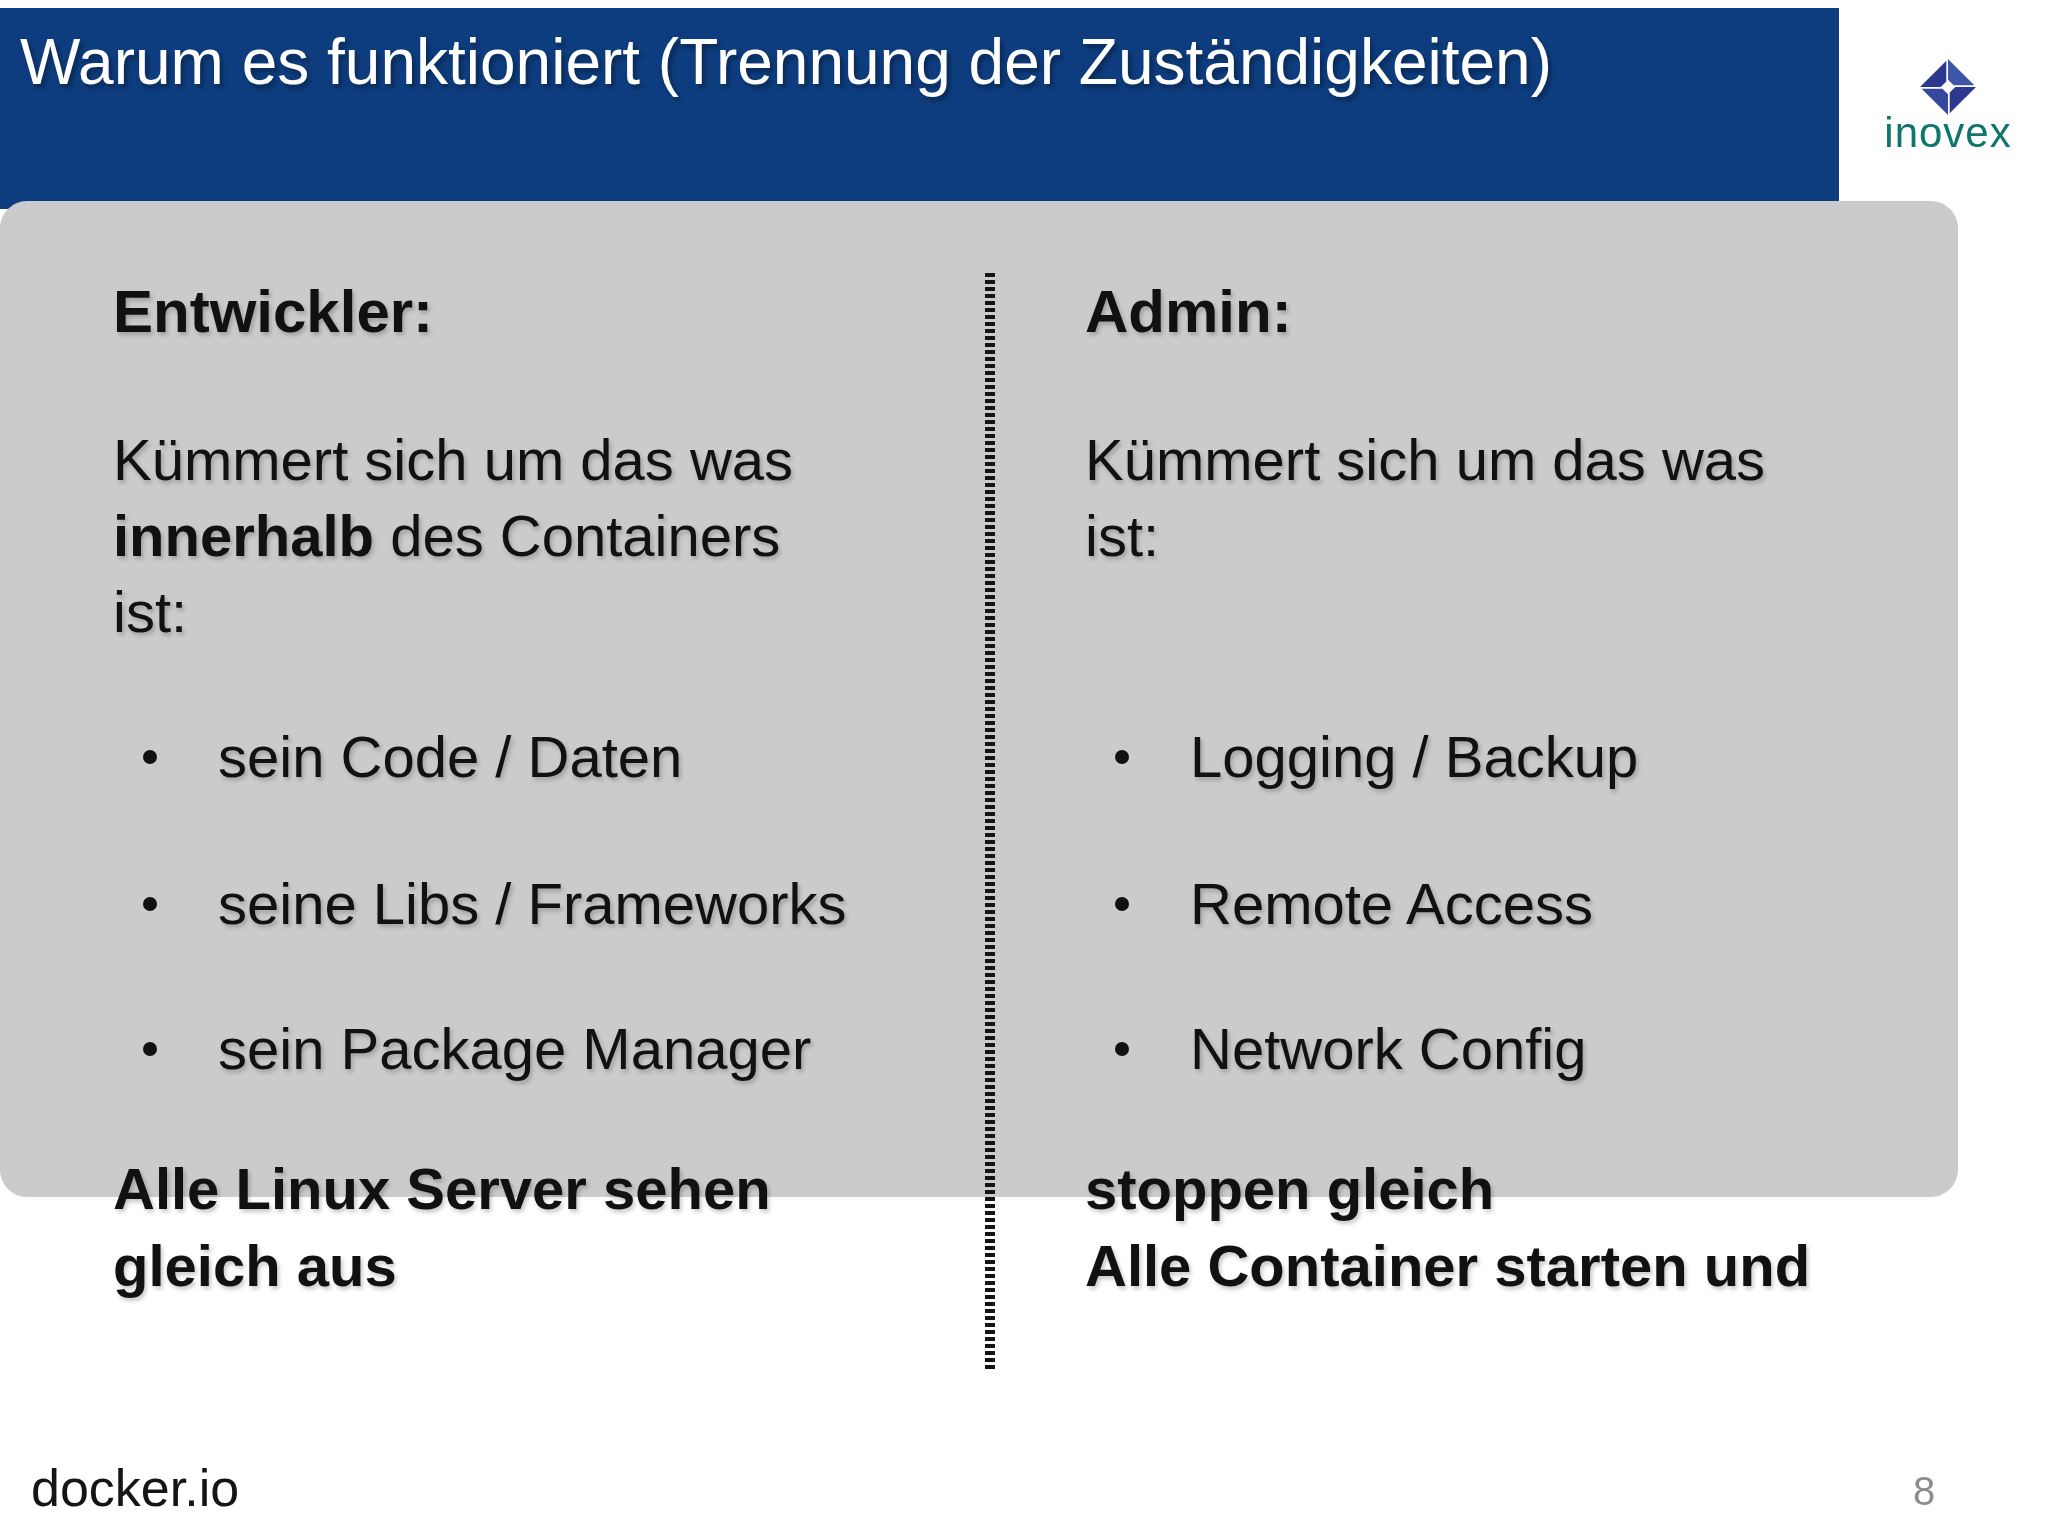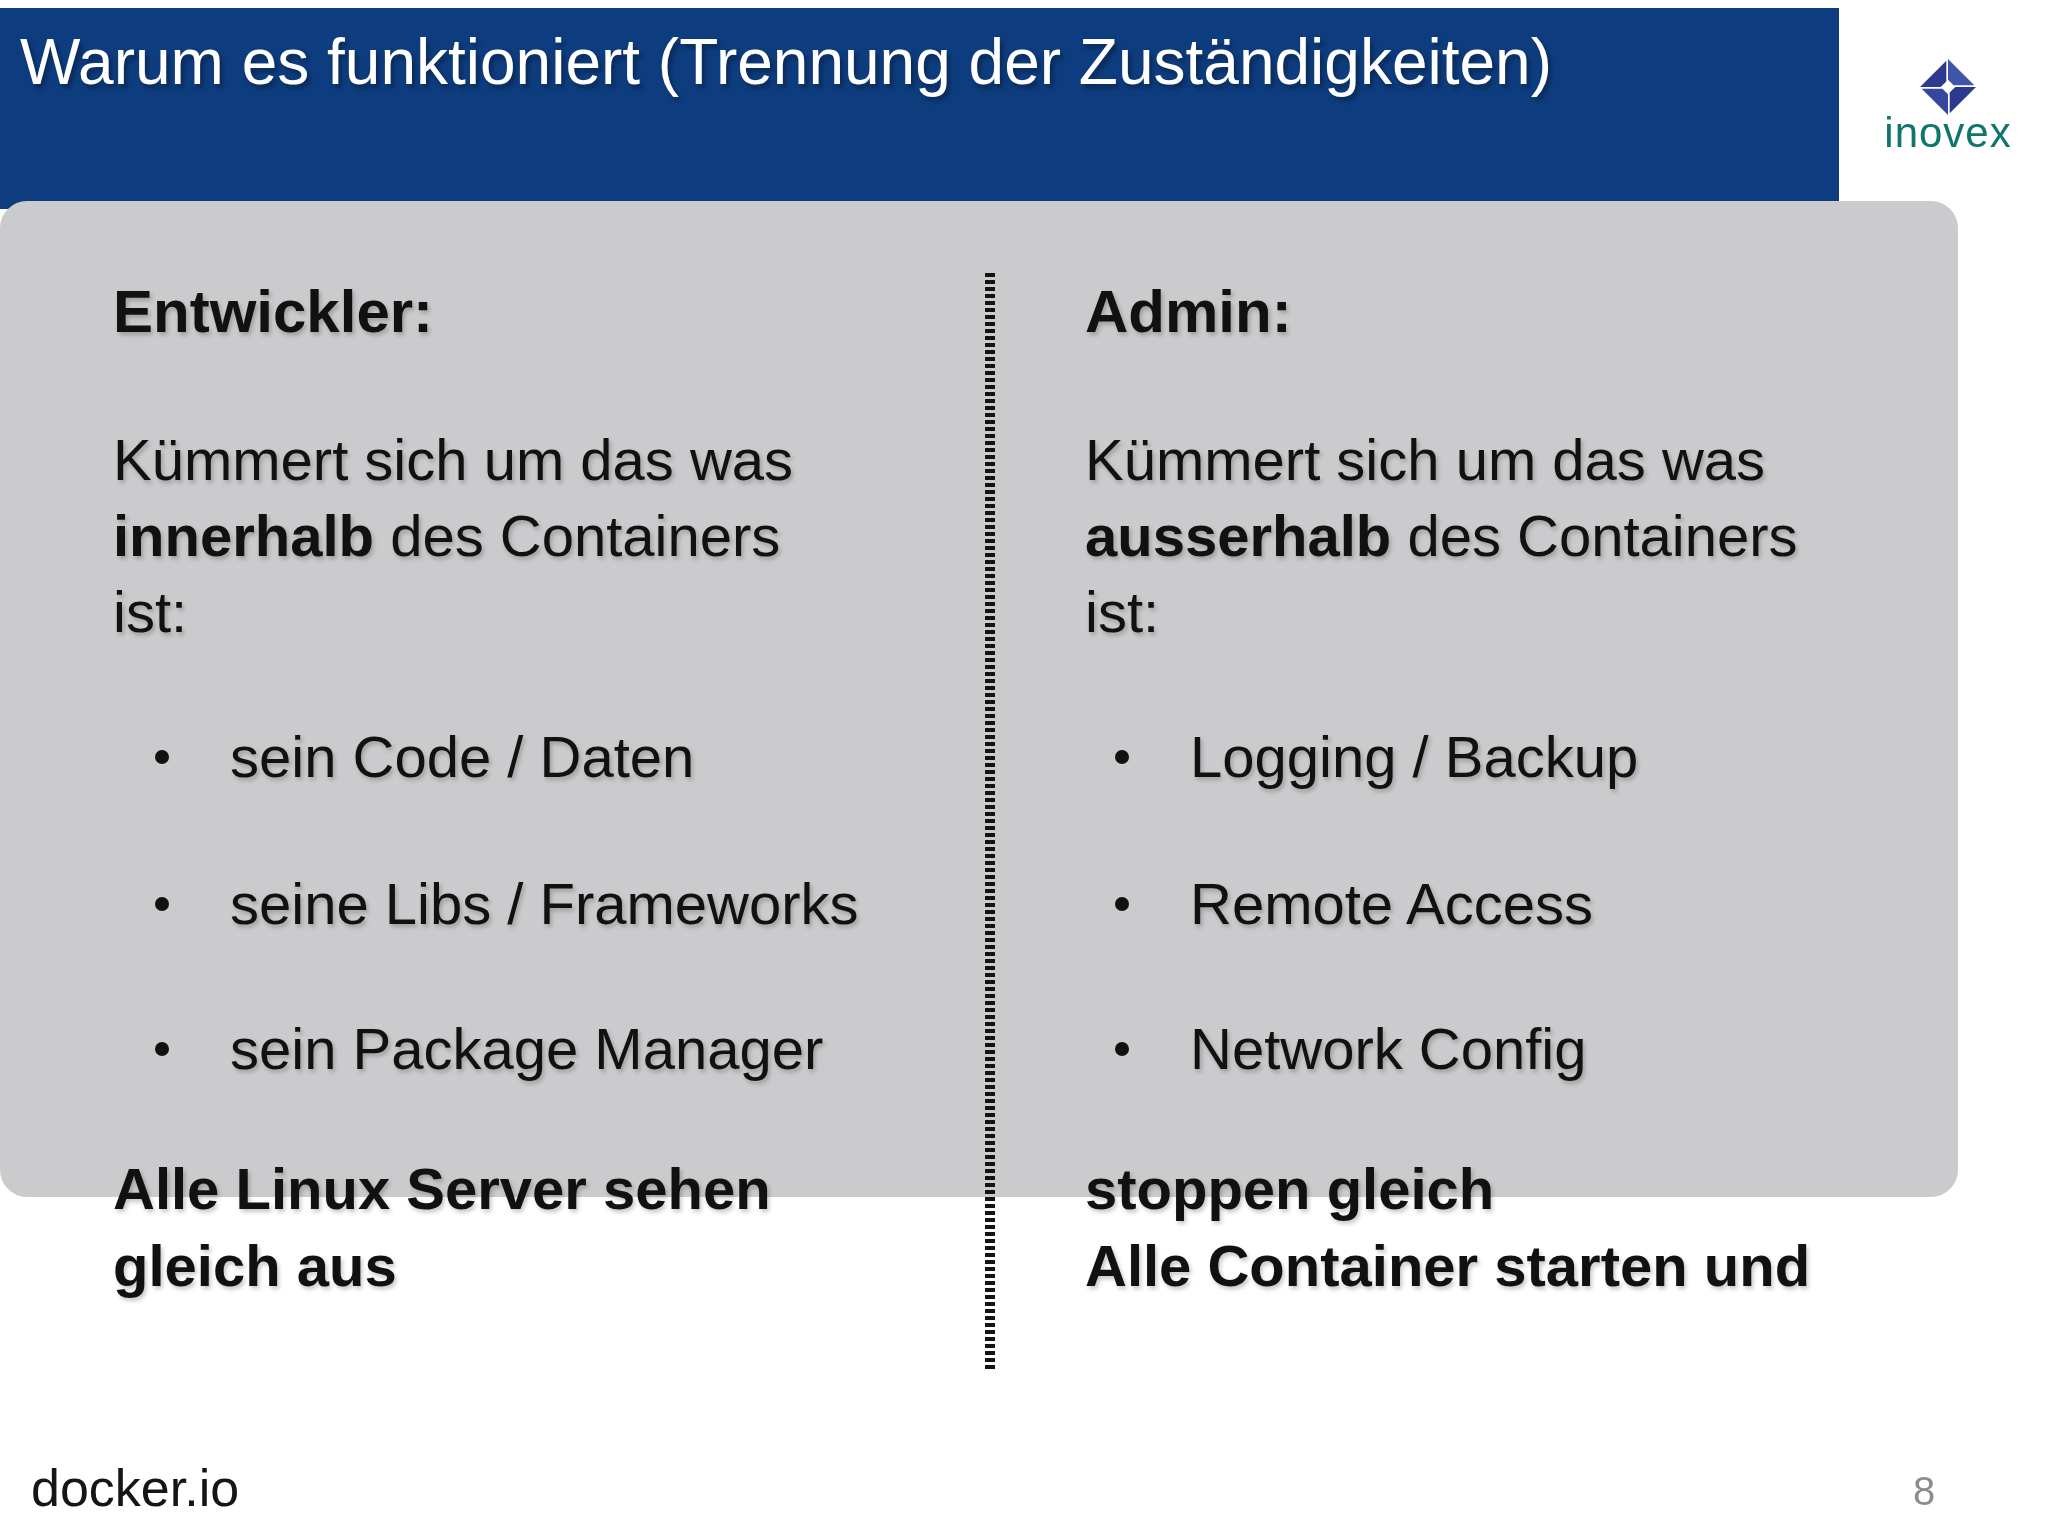--- a/index.html
+++ b/index.html
@@ -55,21 +55,21 @@
     font-size:58px;line-height:58px;white-space:nowrap;text-shadow:2px 3px 4px rgba(0,0,0,.22);
   }
   .dot{width:14px;height:14px;border-radius:50%;background:#111;flex:0 0 auto;margin-right:61px;}
   .closing{
     position:absolute;top:949px;font-size:58px;line-height:77px;font-weight:700;
     white-space:nowrap;text-shadow:2px 3px 4px rgba(0,0,0,.22);
   }
 
   .col-left{left:113px;}
   .col-right{left:1085px;}
-  .bullets-left{left:155px;}
+  .bullets-left{left:143px;}
   .bullets-right{left:1115px;}
   .b-row-1{top:527px;}
   .b-row-2{top:674px;}
   .b-row-3{top:819px;}
 
   
   .footer-link{position:absolute;left:31px;top:1462px;font-size:52px;line-height:1;color:#151515;}
   .page-number{position:absolute;left:1894px;top:1471px;width:60px;text-align:center;font-size:40px;line-height:1;color:var(--page-number);}
 </style>
 </head>
@@ -117,21 +117,20 @@
 
     <div class="closing col-left">
       <div>Alle Linux Server sehen</div>
       <div>gleich aus</div>
     </div>
 
     <div class="col-heading col-right">Admin:</div>
 
     <div class="intro col-right">
       <div class="line">Kümmert sich um das was</div>
-      <div class="line"><span class="b">ausserhalb</span><span> des Containers</span></div>
       <div class="line">ist:</div>
     </div>
 
     <div class="bullet-row bullets-right b-row-1">
       <span class="dot"></span>
       <span>Logging / Backup</span>
     </div>
     <div class="bullet-row bullets-right b-row-2">
       <span class="dot"></span>
       <span>Remote Access</span>

